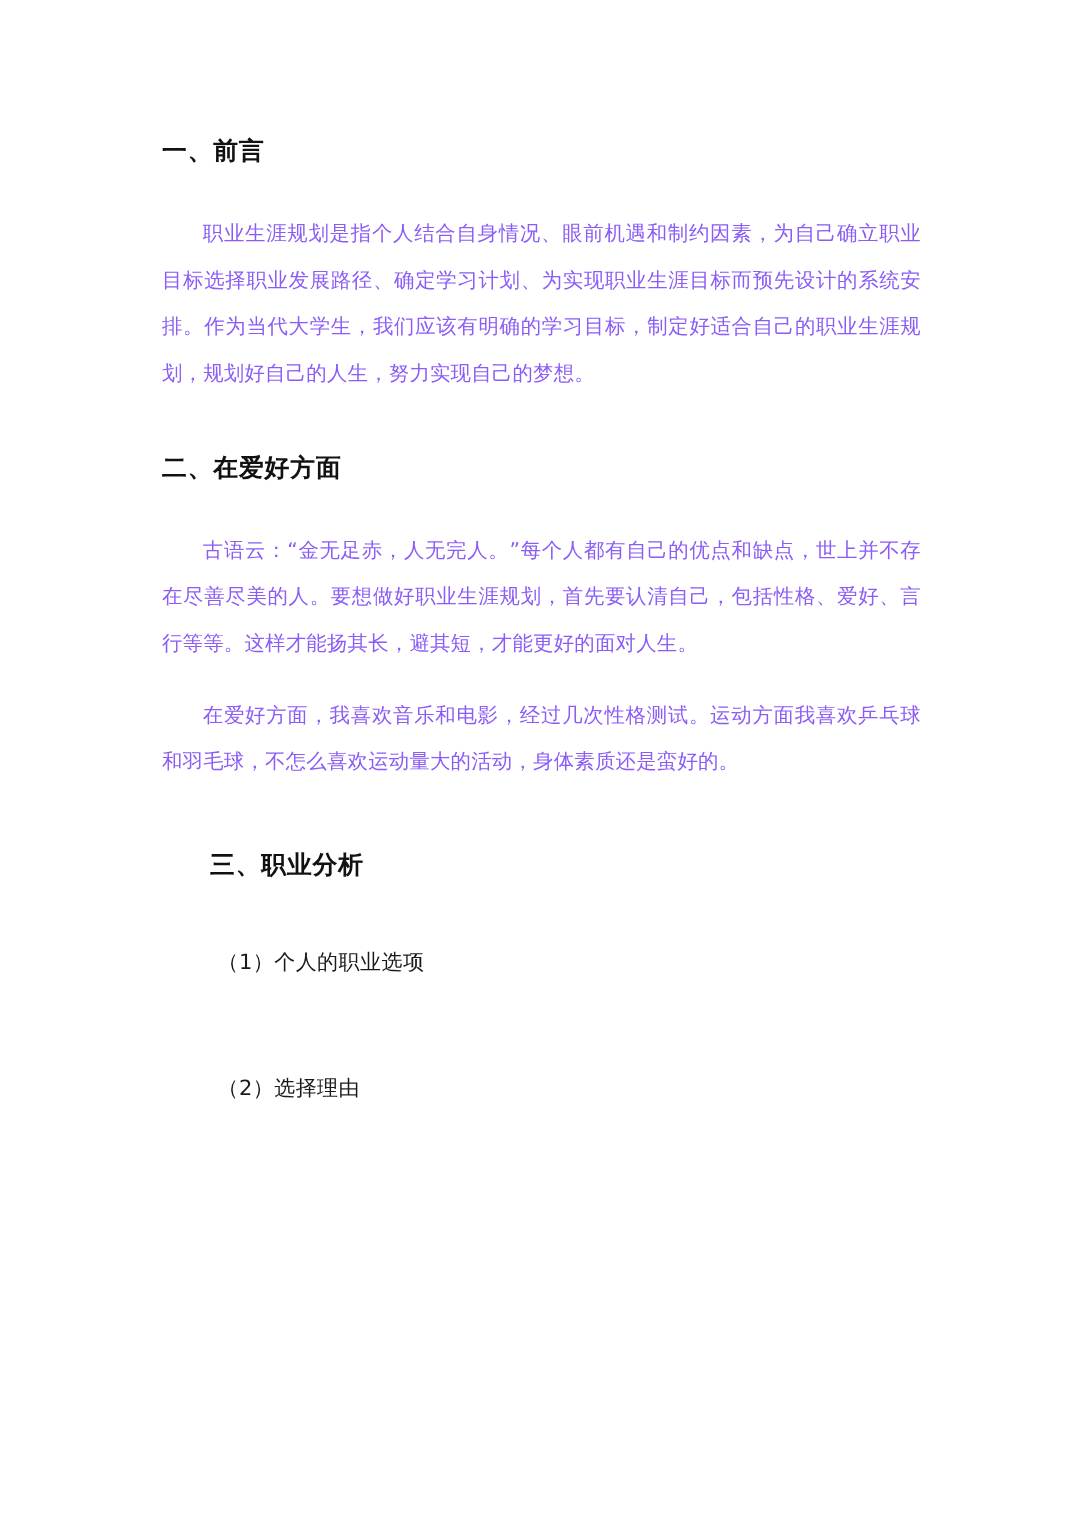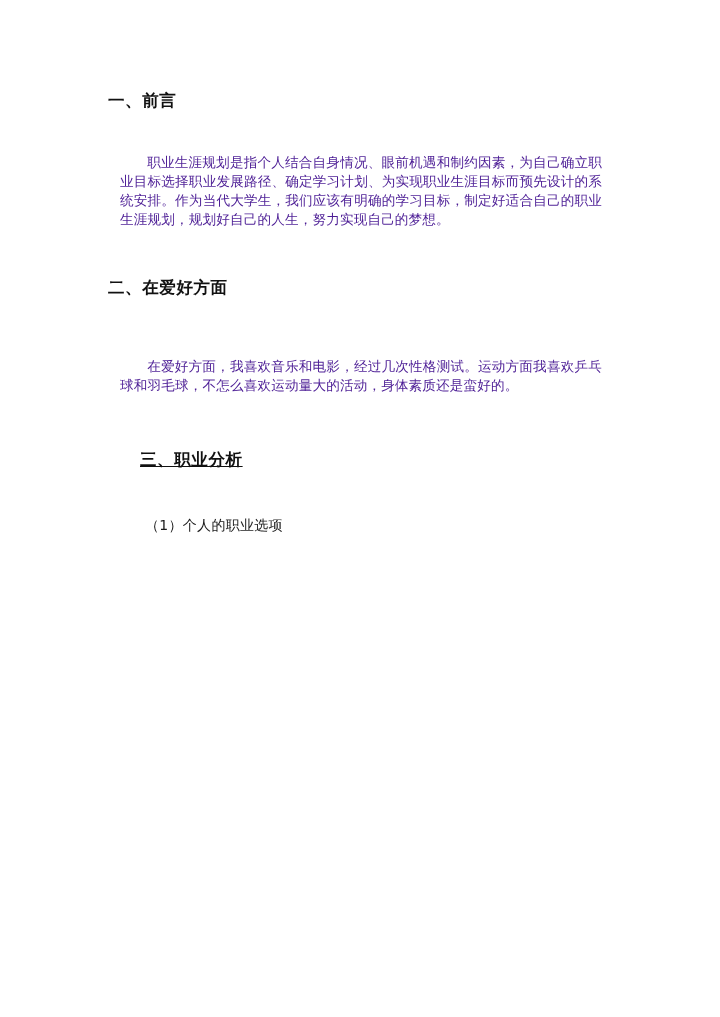--- a/index.html
+++ b/index.html
@@ -37,42 +37,41 @@
     font-size: 16.5px;
     font-weight: bold;
     line-height: 26px;
     letter-spacing: 0.6px;
     color: #111111;
     margin: 0;
     white-space: nowrap;
   }
   .h-section.indent-1 {
     padding-left: 32px;
-    text-decoration: underline;
   }
 
   
   .h-sub {
     font-size: 14px;
     font-weight: normal;
     line-height: 26px;
     letter-spacing: 0.3px;
     color: #1a1a1a;
     margin: 12px;
     padding-left: 25px;
     white-space: nowrap;
   }
 
   
   .para {
     font-size: 13.6px;
-    line-height: 19px;
+    line-height: 31px;
     letter-spacing: 0.15px;
-    color: #4c1d95;
-    margin: 12px;
+    color: #8b5cf6;
+    margin: 0;
     text-align: justify;
     text-justify: inter-ideograph;
     text-indent: 2em;
     word-break: break-all;
   }
   .gap-sm { height: 17px; }
   .gap-md { height: 27px; }
   .gap-lg { height: 34px; }
   .gap-xl { height: 40px; }
 </style>
@@ -87,34 +86,36 @@
     <div class="gap-md"></div>
 
     <p class="para">职业生涯规划是指个人结合自身情况、眼前机遇和制约因素，为自己确立职业目标选择职业发展路径、确定学习计划、为实现职业生涯目标而预先设计的系统安排。作为当代大学生，我们应该有明确的学习目标，制定好适合自己的职业生涯规划，规划好自己的人生，努力实现自己的梦想。</p>
 
     <div class="gap-lg"></div>
 
     <h2 class="h-section">二、在爱好方面</h2>
 
     <div class="gap-md"></div>
 
+    <p class="para">古语云：“金无足赤，人无完人。”每个人都有自己的优点和缺点，世上并不存在尽善尽美的人。要想做好职业生涯规划，首先要认清自己，包括性格、爱好、言行等等。这样才能扬其长，避其短，才能更好的面对人生。</p>
 
     <div class="gap-sm"></div>
 
 
     <p class="para">在爱好方面，我喜欢音乐和电影，经过几次性格测试。运动方面我喜欢乒乓球和羽毛球，不怎么喜欢运动量大的活动，身体素质还是蛮好的。</p>
 
     <div class="gap-xl"></div>
 
     <h2 class="h-section indent-1">三、职业分析</h2>
 
     <div class="gap-md"></div>
 
     <h3 class="h-sub">（1）个人的职业选项</h3>
 
     <div class="gap-sm"></div>
 
 
     <div class="gap-sm"></div>
 
+    <h3 class="h-sub">（2）选择理由</h3>
 
   </div>
 </div>
 
 </body></html>

